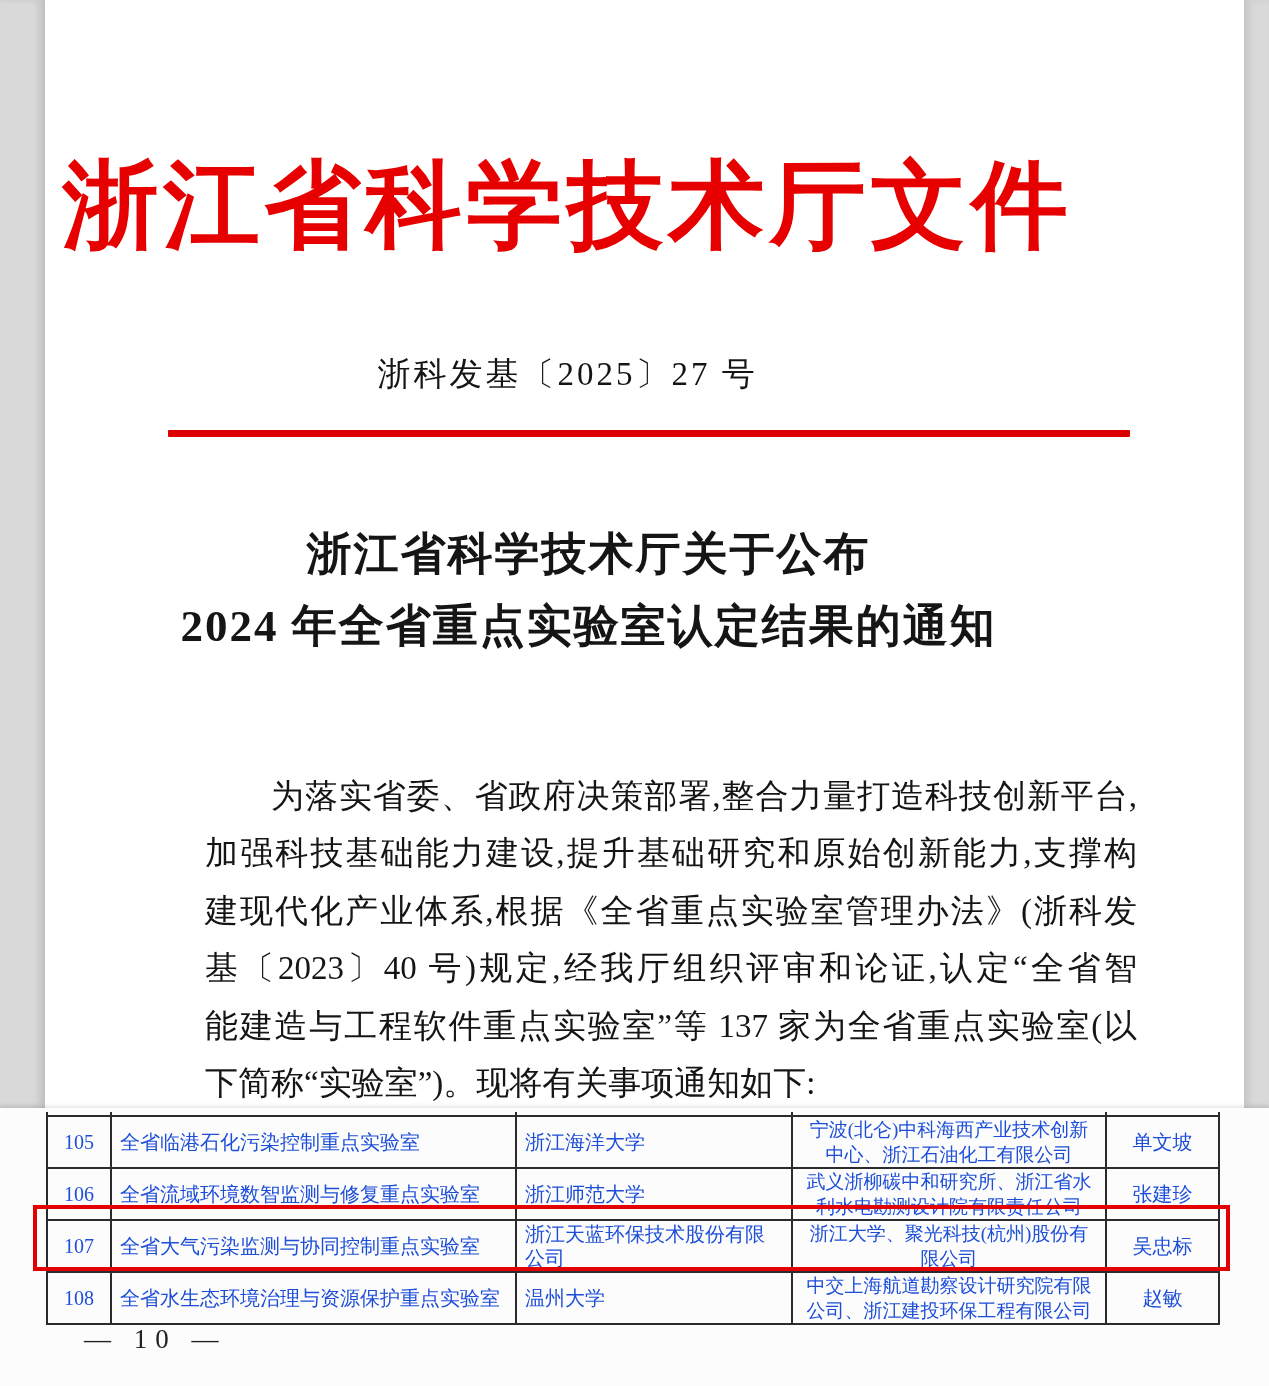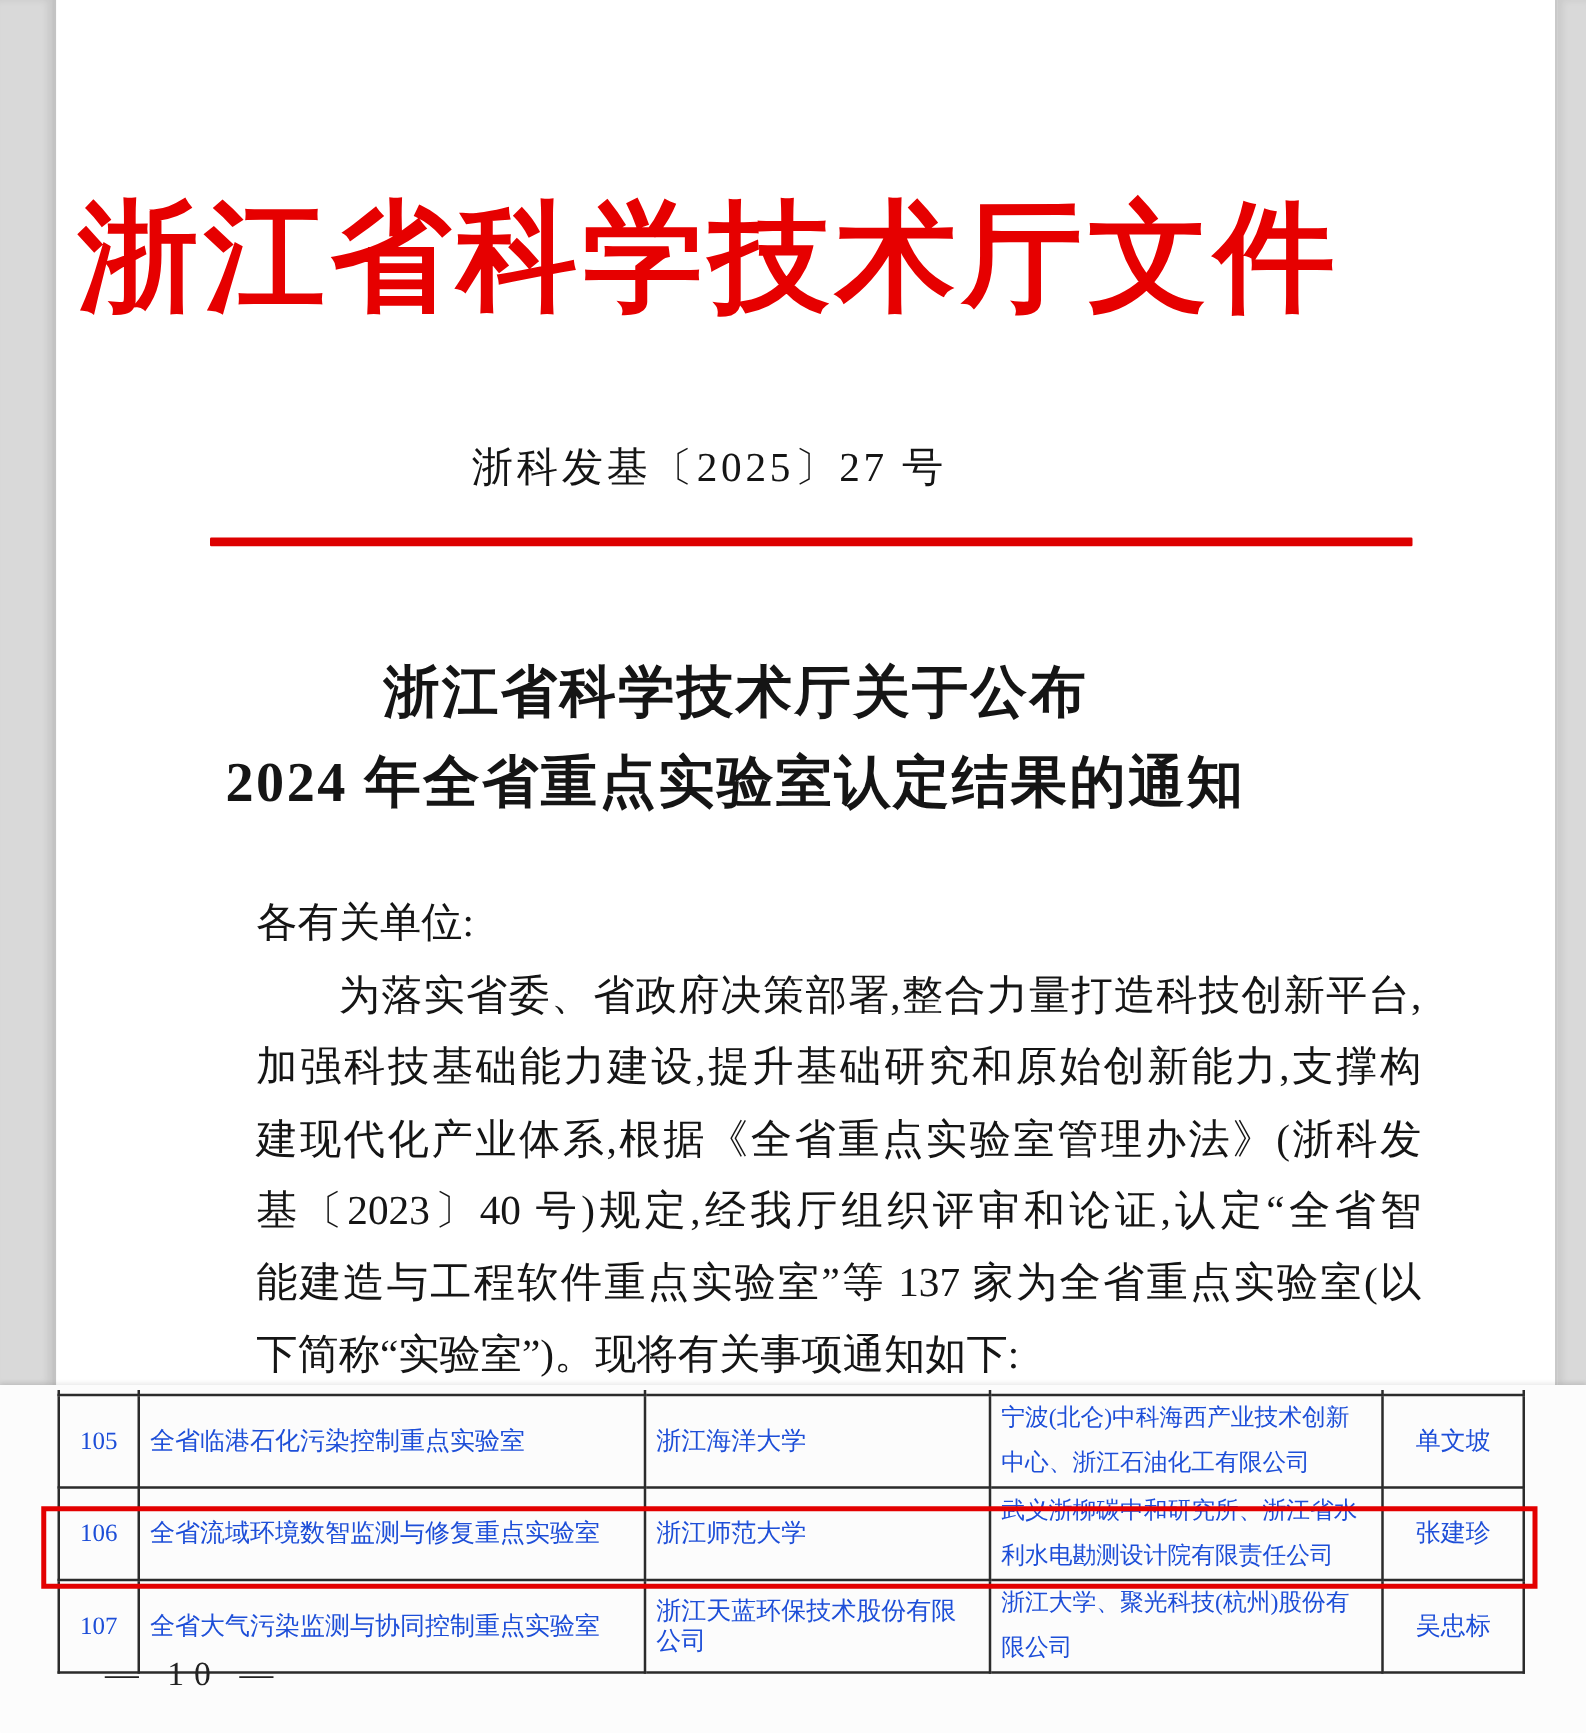--- a/index.html
+++ b/index.html
@@ -55,21 +55,21 @@
     position:absolute;left:46px;top:4px;border-collapse:collapse;table-layout:fixed;
     width:1172px;font-size:20px;line-height:24px;color:#1d4ed8;
   }
   table.results td{border:2px solid #2b2b2b;padding:0 8px;vertical-align:middle;overflow:hidden;}
   tr.cut-row td{height:3px;border-top:none;padding:0;}
   col.c-no{width:64px;} col.c-lab{width:405px;} col.c-host{width:276px;}
   col.c-partner{width:314px;} col.c-dir{width:113px;}
   td.no{text-align:center;font-family:"Liberation Serif","DejaVu Serif",serif;}
   td.lab{padding-left:14px;}
   td.host{padding-left:12px;margin-top:28px;}
-  td.partner{font-size:19px;line-height:36px;padding:2px 6px;}
+  td.partner{font-size:19px;line-height:25px;padding:2px 6px;text-align:center;}
   td.dir{text-align:center;}
   tr.r105 td{height:46px;} tr.r106 td{height:47px;} tr.r107 td{height:49px;} tr.r108 td{height:50px;}
 
   .highlight-box{
     position:absolute;left:33px;top:97px;width:1189px;height:58px;
     border:4px solid #e30000;z-index:5;background:transparent;
   }
   .page-number{
     position:absolute;left:84px;top:216px;font-size:27px;letter-spacing:8px;color:#222;
   }
@@ -79,21 +79,20 @@
 
 <div class="edge-strip edge-left"></div>
 <div class="edge-strip edge-right"></div>
 
 <div class="letter">
   <div class="letterhead-title">浙江省科学技术厅文件</div>
   <div class="doc-number">浙科发基〔2025〕27 号</div>
   <div class="red-rule"></div>
   <div class="notice-title notice-line1">浙江省科学技术厅关于公布</div>
   <div class="notice-title notice-line2">2024 年全省重点实验室认定结果的通知</div>
-  <div class="salutation">各有关单位:</div>
   <div class="body-line bl0">为落实省委、省政府决策部署,整合力量打造科技创新平台,</div>
   <div class="body-line bl2">建现代化产业体系,根据《全省重点实验室管理办法》(浙科发</div>
   <div class="body-line bl1">加强科技基础能力建设,提升基础研究和原始创新能力,支撑构</div>
   <div class="body-line bl3">基〔2023〕40 号)规定,经我厅组织评审和论证,认定“全省智</div>
   <div class="body-line bl4">能建造与工程软件重点实验室”等 137 家为全省重点实验室(以</div>
   <div class="body-line bl5">下简称“实验室”)。现将有关事项通知如下:</div>
 </div>
 
 <div class="table-section">
   <table class="results">
@@ -126,17 +125,24 @@
         <td class="partner">武义浙柳碳中和研究所、浙江省水利水电勘测设计院有限责任公司</td>
         <td class="dir">张建珍</td>
       </tr>
       <tr class="r107">
         <td class="no">107</td>
         <td class="lab">全省大气污染监测与协同控制重点实验室</td>
         <td class="host">浙江天蓝环保技术股份有限公司</td>
         <td class="partner">浙江大学、聚光科技(杭州)股份有限公司</td>
         <td class="dir">吴忠标</td>
       </tr>
+      <tr class="r108">
+        <td class="no">108</td>
+        <td class="lab">全省水生态环境治理与资源保护重点实验室</td>
+        <td class="host">温州大学</td>
+        <td class="partner">中交上海航道勘察设计研究院有限公司、浙江建投环保工程有限公司</td>
+        <td class="dir">赵敏</td>
+      </tr>
     </tbody>
   </table>
   <div class="highlight-box"></div>
   <div class="page-number">— 10 —</div>
 </div>
 
 </body></html>

